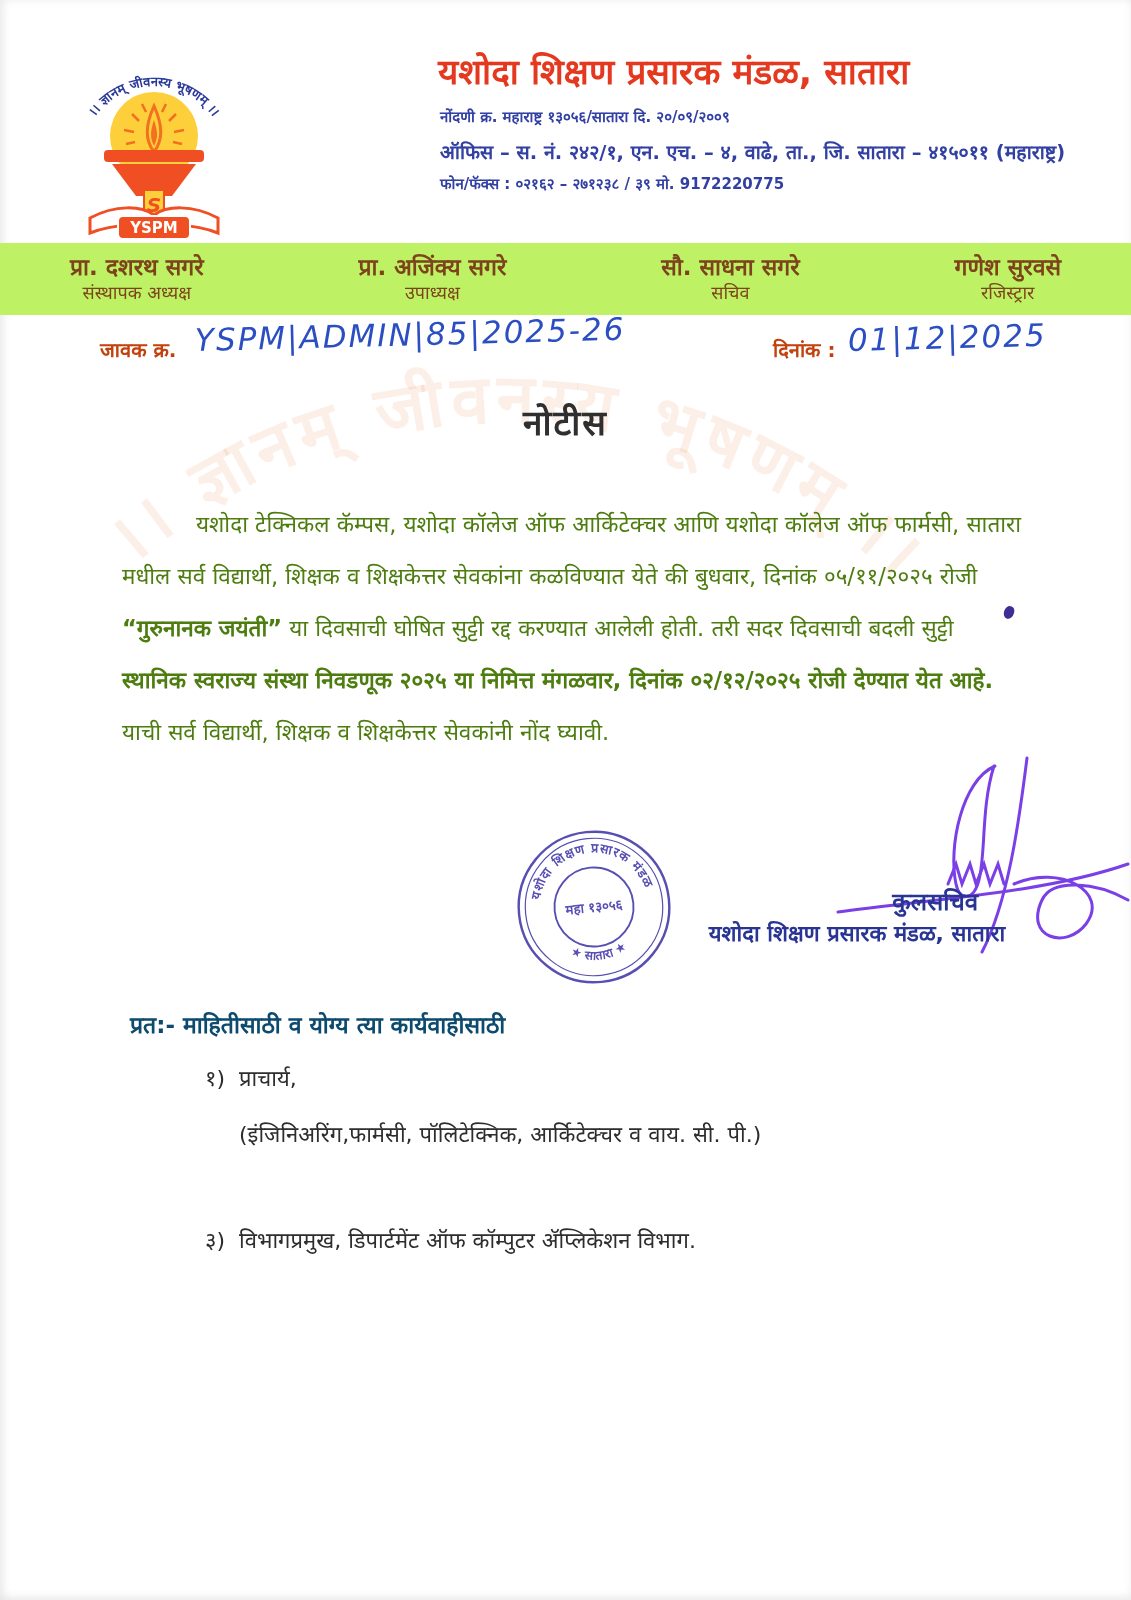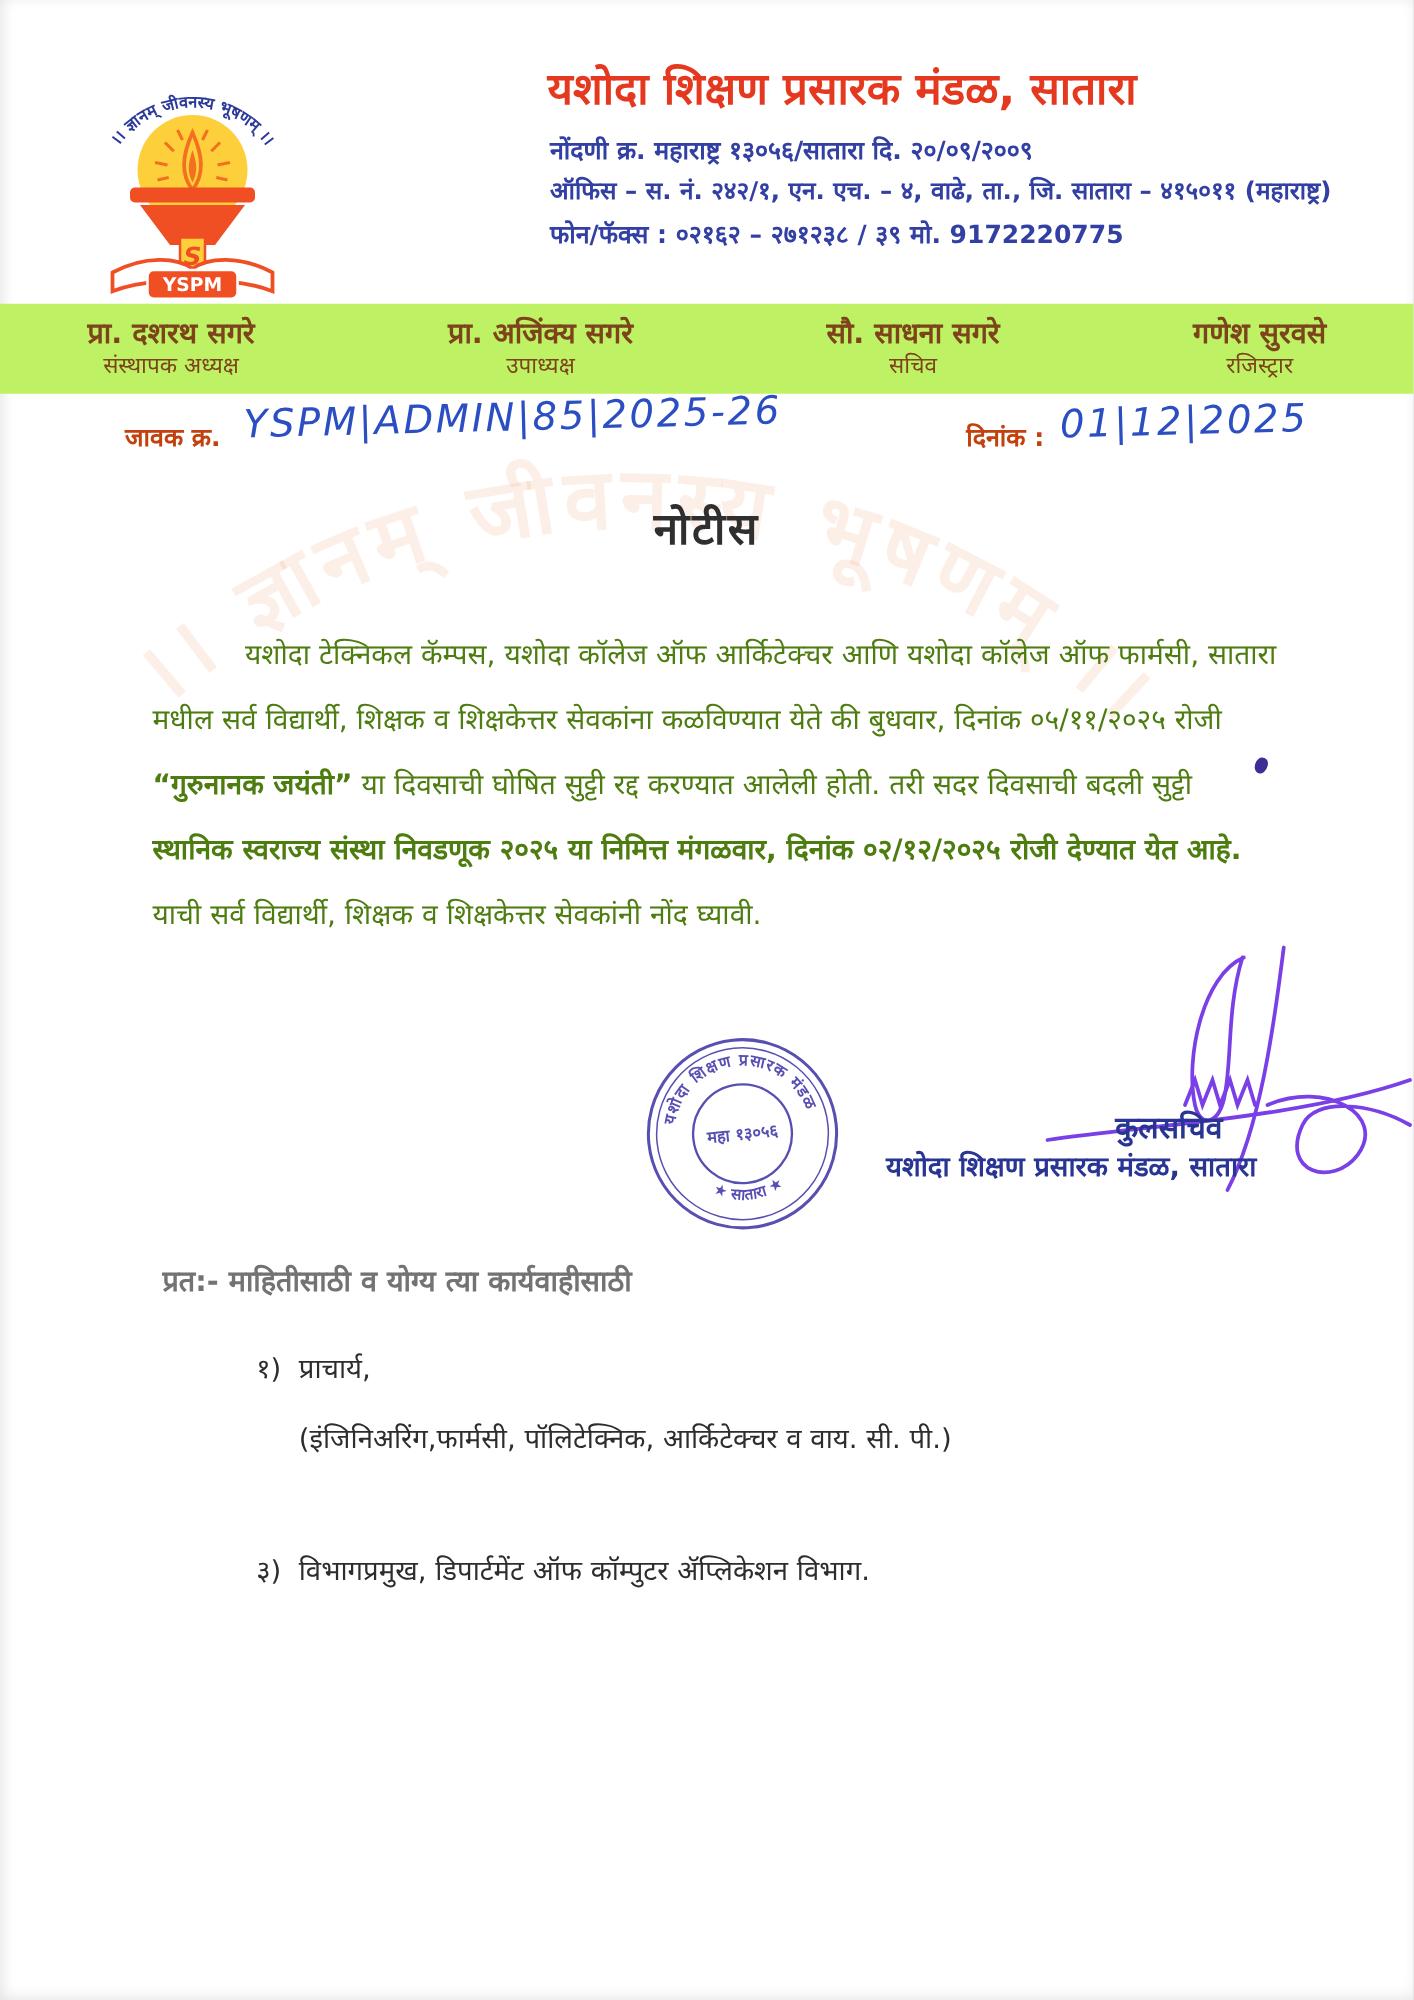--- a/index.html
+++ b/index.html
@@ -14,21 +14,21 @@
     box-shadow:inset 4px 0 10px rgba(0,0,0,0.06), inset 0 -4px 10px rgba(0,0,0,0.05);
   }
   .abs{position:absolute;}
 
   
   .org-title{
     left:438px;top:52px;width:620px;
     font-size:35px;font-weight:bold;color:#e4391f;
     letter-spacing:0px;line-height:1.15;
   }
-  .hdr-line{color:#3240a4;font-weight:bold;font-size:20px;line-height:1.0;}
+  .hdr-line{color:#3240a4;font-weight:bold;font-size:15px;line-height:1.0;}
   .hdr-reg{left:440px;top:110px;width:640px;}
   .hdr-office{left:440px;top:143px;width:680px;font-size:19.5px;}
   .hdr-phone{left:440px;top:177px;width:640px;}
   .hdr-contact{left:440px;top:209px;width:640px;font-weight:normal;}
   .hdr-contact span{margin-right:26px;}
 
   
   .band{
     left:0;top:243px;width:1131px;height:72px;
     background:#bef264;
@@ -65,22 +65,22 @@
 
   
   .stamp{left:514px;top:822px;width:160px;height:170px;opacity:.88;transform:rotate(-6deg);}
   .signature{left:780px;top:752px;width:350px;height:215px;pointer-events:none;}
   .sig-designation{left:838px;top:884px;width:140px;text-align:right;
     font-size:24px;font-weight:bold;color:#283593;}
   .sig-org{left:692px;top:917px;width:330px;text-align:center;
     font-size:22px;font-weight:bold;color:#283593;white-space:nowrap;}
 
   
-  .cc-heading{left:130px;top:1008px;font-size:23px;font-weight:bold;color:#737373;}
-  .cc-item{font-size:22px;color:#2d2d2d;white-space:nowrap;margin-top:16px;}
+  .cc-heading{left:130px;top:1008px;font-size:23px;font-weight:bold;color:#0c4a6e;}
+  .cc-item{font-size:22px;color:#2d2d2d;white-space:nowrap;}
   .cc-num{display:inline-block;width:34px;}
   .watermark{left:0;top:0;width:1131px;height:1600px;pointer-events:none;}
 </style>
 </head>
 <body>
 
 <div class="page">
 
   <svg class="abs watermark" viewBox="0 0 1131 1600">
     <defs>

